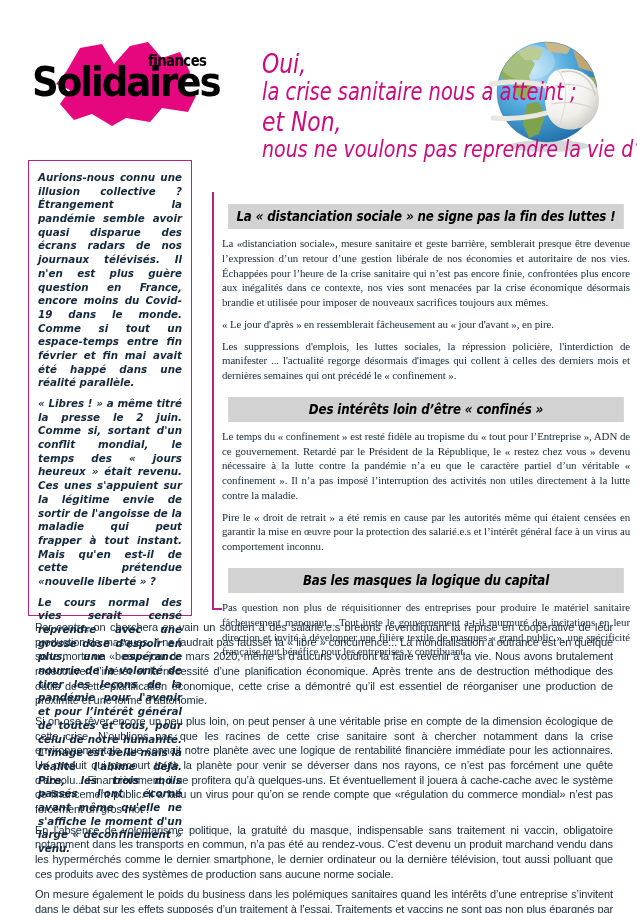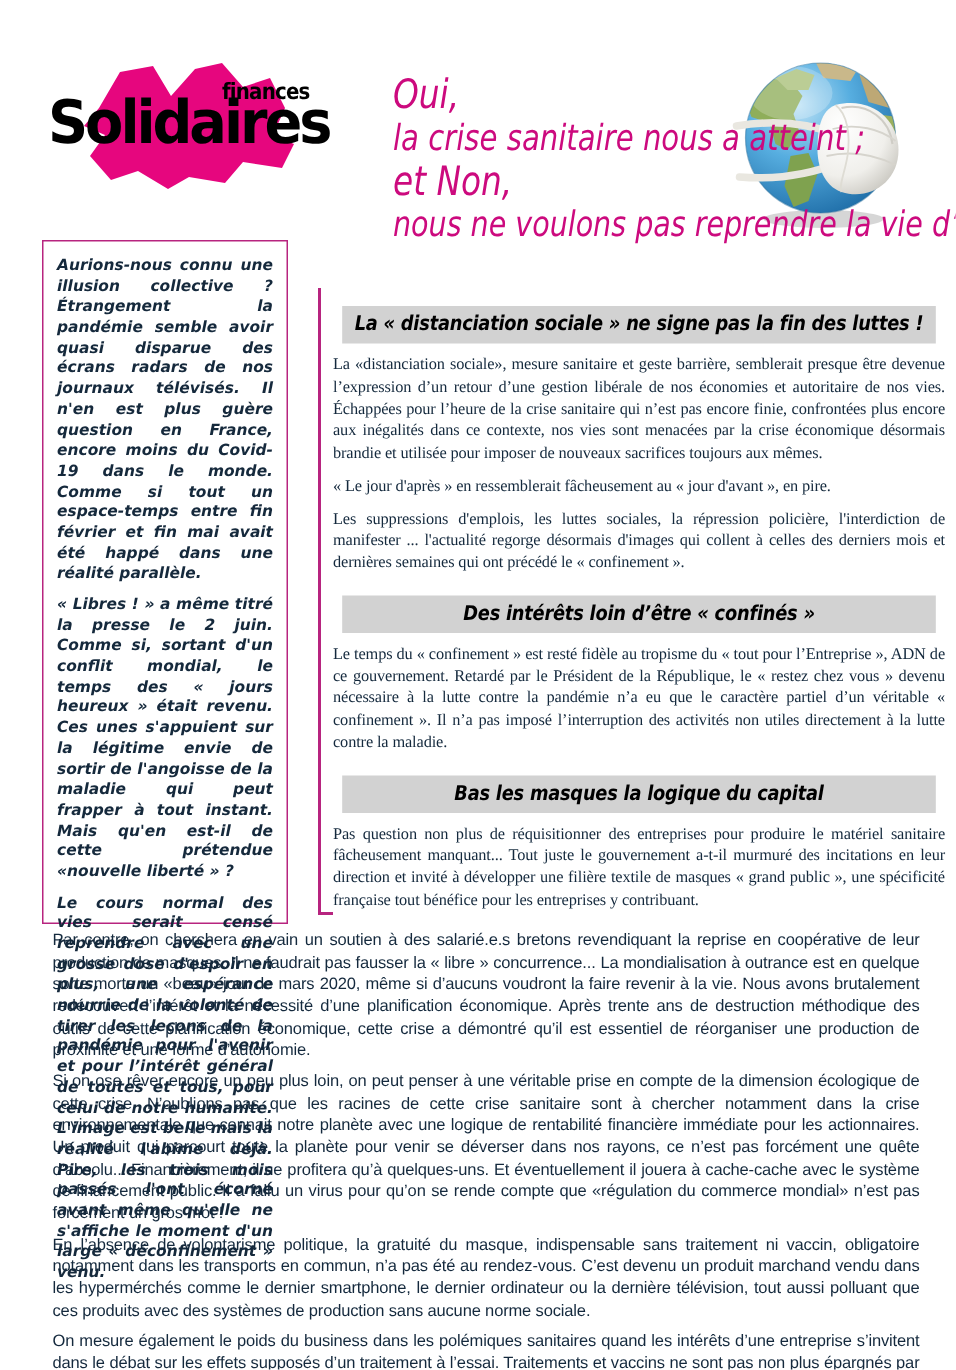--- a/index.html
+++ b/index.html
@@ -288,20 +288,21 @@
 
 <div id="right-col">
 
   <div class="sec-head h1">La « distanciation sociale » ne signe pas la fin des luttes !</div>
   <p class="col-p">La «distanciation sociale», mesure sanitaire et geste barrière, semblerait presque être devenue l’expression d’un retour d’une gestion libérale de nos économies et autoritaire de nos vies. Échappées pour l’heure de la crise sanitaire qui n’est pas encore finie, confrontées plus encore aux inégalités dans ce contexte, nos vies sont menacées par la crise économique désormais brandie et utilisée pour imposer de nouveaux sacrifices toujours aux mêmes.</p>
   <p class="col-p">« Le jour d'après » en ressemblerait fâcheusement au « jour d'avant », en pire.</p>
   <p class="col-p">Les suppressions d'emplois, les luttes sociales, la répression policière, l'interdiction de manifester ... l'actualité regorge désormais d'images qui collent à celles des derniers mois et dernières semaines qui ont précédé le « confinement ».</p>
 
   <div class="sec-head h2">Des intérêts loin d’être « confinés »</div>
   <p class="col-p">Le temps du « confinement » est resté fidèle au tropisme du « tout pour l’Entreprise », ADN de ce gouvernement. Retardé par le Président de la République, le « restez chez vous » devenu nécessaire à la lutte contre la pandémie n’a eu que le caractère partiel d’un véritable « confinement ». Il n’a pas imposé l’interruption des activités non utiles directement à la lutte contre la maladie.</p>
+  <p class="col-p">Pire le « droit de retrait » a été remis en cause par les autorités même qui étaient censées en garantir la mise en œuvre pour la protection des salarié.e.s et l’intérêt général face à un virus au comportement inconnu.</p>
 
   <div class="sec-head h3">Bas les masques la logique du capital</div>
   <p class="col-p">Pas question non plus de réquisitionner des entreprises pour produire le matériel sanitaire fâcheusement manquant... Tout juste le gouvernement a-t-il murmuré des incitations en leur direction et invité à développer une filière textile de masques « grand public », une spécificité française tout bénéfice pour les entreprises y contribuant.</p>
 
 </div>
 
 <div id="fullwidth">
   <p>Par contre, on cherchera en vain un soutien à des salarié.e.s bretons revendiquant la reprise en coopérative de leur production de masques. Il ne faudrait pas fausser la « libre » concurrence... La mondialisation à outrance est en quelque sorte morte un «beau» jour de mars 2020, même si d’aucuns voudront la faire revenir à la vie. Nous avons brutalement redécouvert l’intérêt et la nécessité d’une planification économique. Après trente ans de destruction méthodique des outils de cette planification économique, cette crise a démontré qu’il est essentiel de réorganiser une production de proximité et une forme d’autonomie.</p>
   <p>Si on ose rêver encore un peu plus loin, on peut penser à une véritable prise en compte de la dimension écologique de cette crise. N’oublions pas que les racines de cette crise sanitaire sont à chercher notamment dans la crise environnementale que connait notre planète avec une  logique de rentabilité financière immédiate pour les actionnaires. Un produit qui parcourt toute la planète pour venir se déverser dans nos rayons, ce n’est pas forcément une quête d’absolu... Financièrement, il ne profitera qu’à quelques-uns. Et éventuellement il jouera à cache-cache avec le système de financement public. Il a fallu un virus pour qu’on se rende compte que «régulation du commerce mondial» n’est pas forcément un gros mot !</p>
   <p>En l’absence de volontarisme politique, la gratuité du masque, indispensable sans traitement ni vaccin, obligatoire notamment dans les transports en commun, n’a pas été au rendez-vous. C’est devenu un produit marchand vendu dans les hypermérchés comme le dernier smartphone, le dernier ordinateur ou la dernière télévision, tout aussi polluant que ces produits avec des systèmes de production sans aucune norme sociale.</p>

